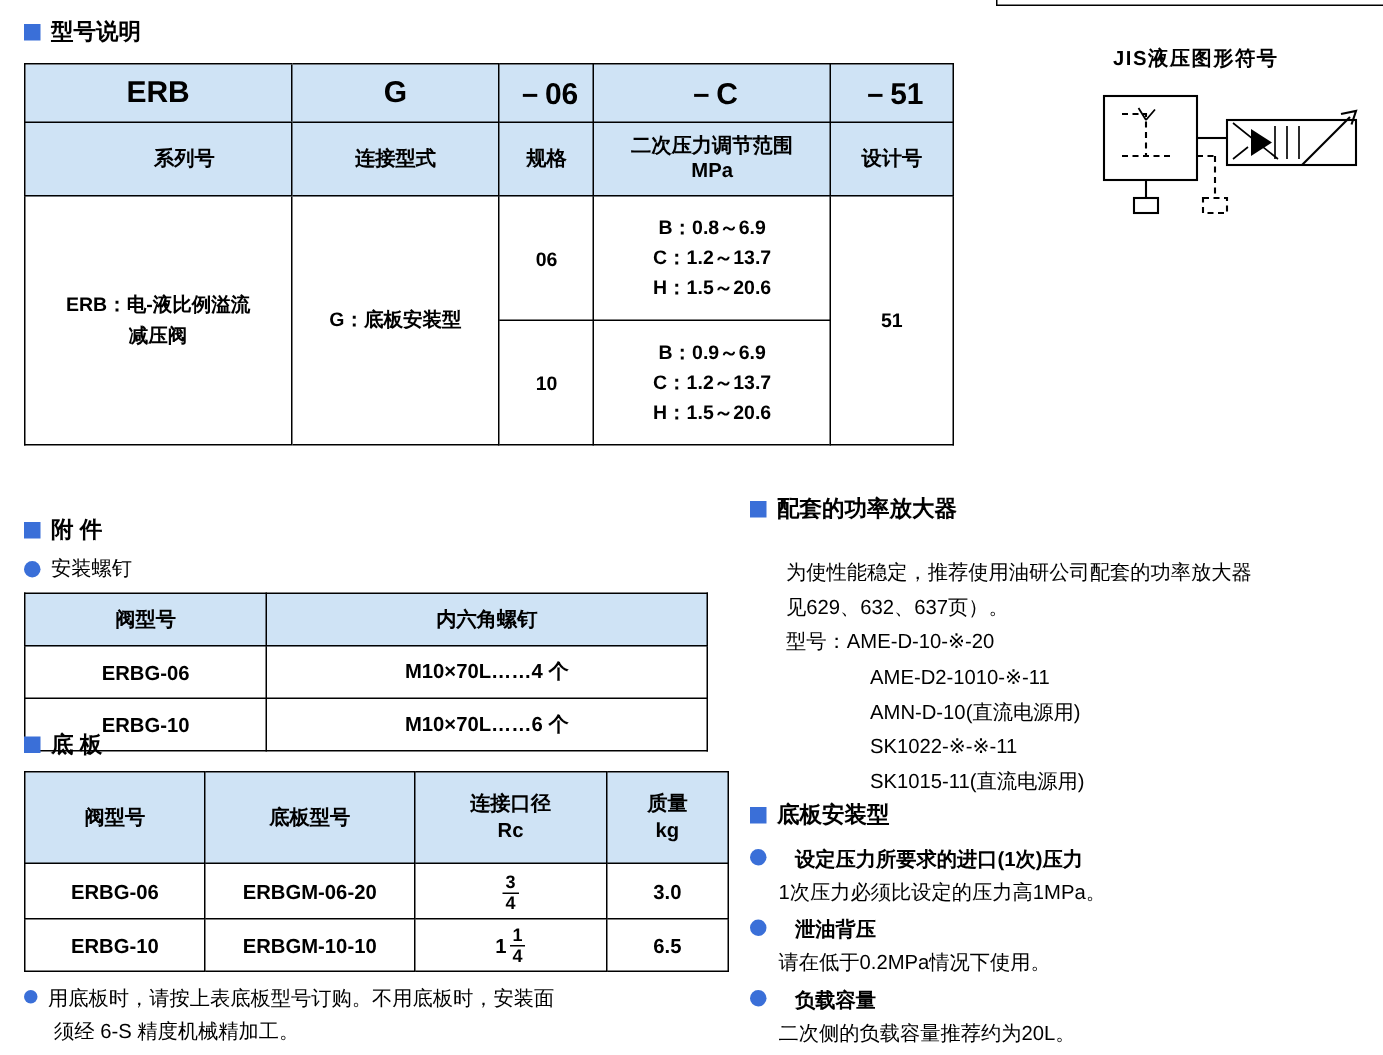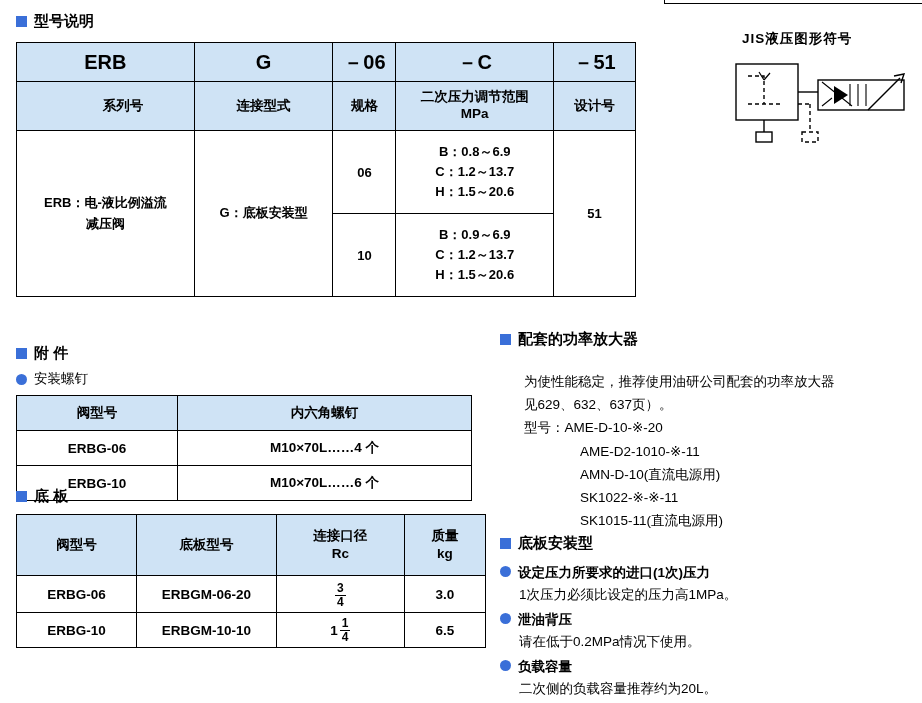--- a/index.html
+++ b/index.html
@@ -72,21 +72,21 @@
   #jis-title{position:absolute;left:742px;top:30px;font-weight:bold;font-size:13.5px;letter-spacing:1px;}
   #jis-symbol{position:absolute;left:718px;top:58px;width:200px;height:90px;}
 
   #amp-head{position:absolute;left:500px;top:330px;}
   #amp-body{position:absolute;left:524px;top:370px;width:400px;font-size:13.5px;line-height:1.72;}
   #amp-body .ind{display:block;margin-left:56px;}
 
   #note-head{position:absolute;left:500px;top:534px;}
   #note-list{position:absolute;left:500px;top:562px;width:420px;font-size:13.5px;line-height:1.6;}
   #note-list .item{margin-bottom:4px;}
-  #note-list .t{display:flex;align-items:flex-start;font-weight:bold;}
+  #note-list .t{display:flex;align-items:flex-start;font-weight:bold;gap:12px;}
   #note-list .t .dot{margin-top:4px;}
   #note-list .b{display:block;margin-left:19px;font-weight:normal;}
 
   
   #top-box{position:absolute;left:664px;top:-12px;width:258px;height:14px;border:1px solid #000;background:#fff;}
 </style>
 </head>
 <body>
 
 <div class="page">
@@ -220,20 +220,24 @@
                 <span class="n">1</span>
                 <span class="d">4</span>
               </span>
         </span>
       </td>
       <td>6.5</td>
     </tr>
   </tbody>
     </table>
 
+  <div id="base-note">
+    <span class="dot"></span><span>用底板时，请按上表底板型号订购。不用底板时，安装面</span>
+    <span class="l2">须经 6-S 精度机械精加工。</span>
+  </div>
 
   <div class="sec-head" id="amp-head">
     <span class="sq"></span>
     <span>配套的功率放大器</span>
   </div>
   <div id="amp-body">
     <span>为使性能稳定，推荐使用油研公司配套的功率放大器</span><br>
     <span>见629、632、637页）。</span><br>
     <span>型号：AME-D-10-※-20</span>
     <span class="ind">AME-D2-1010-※-11</span>

